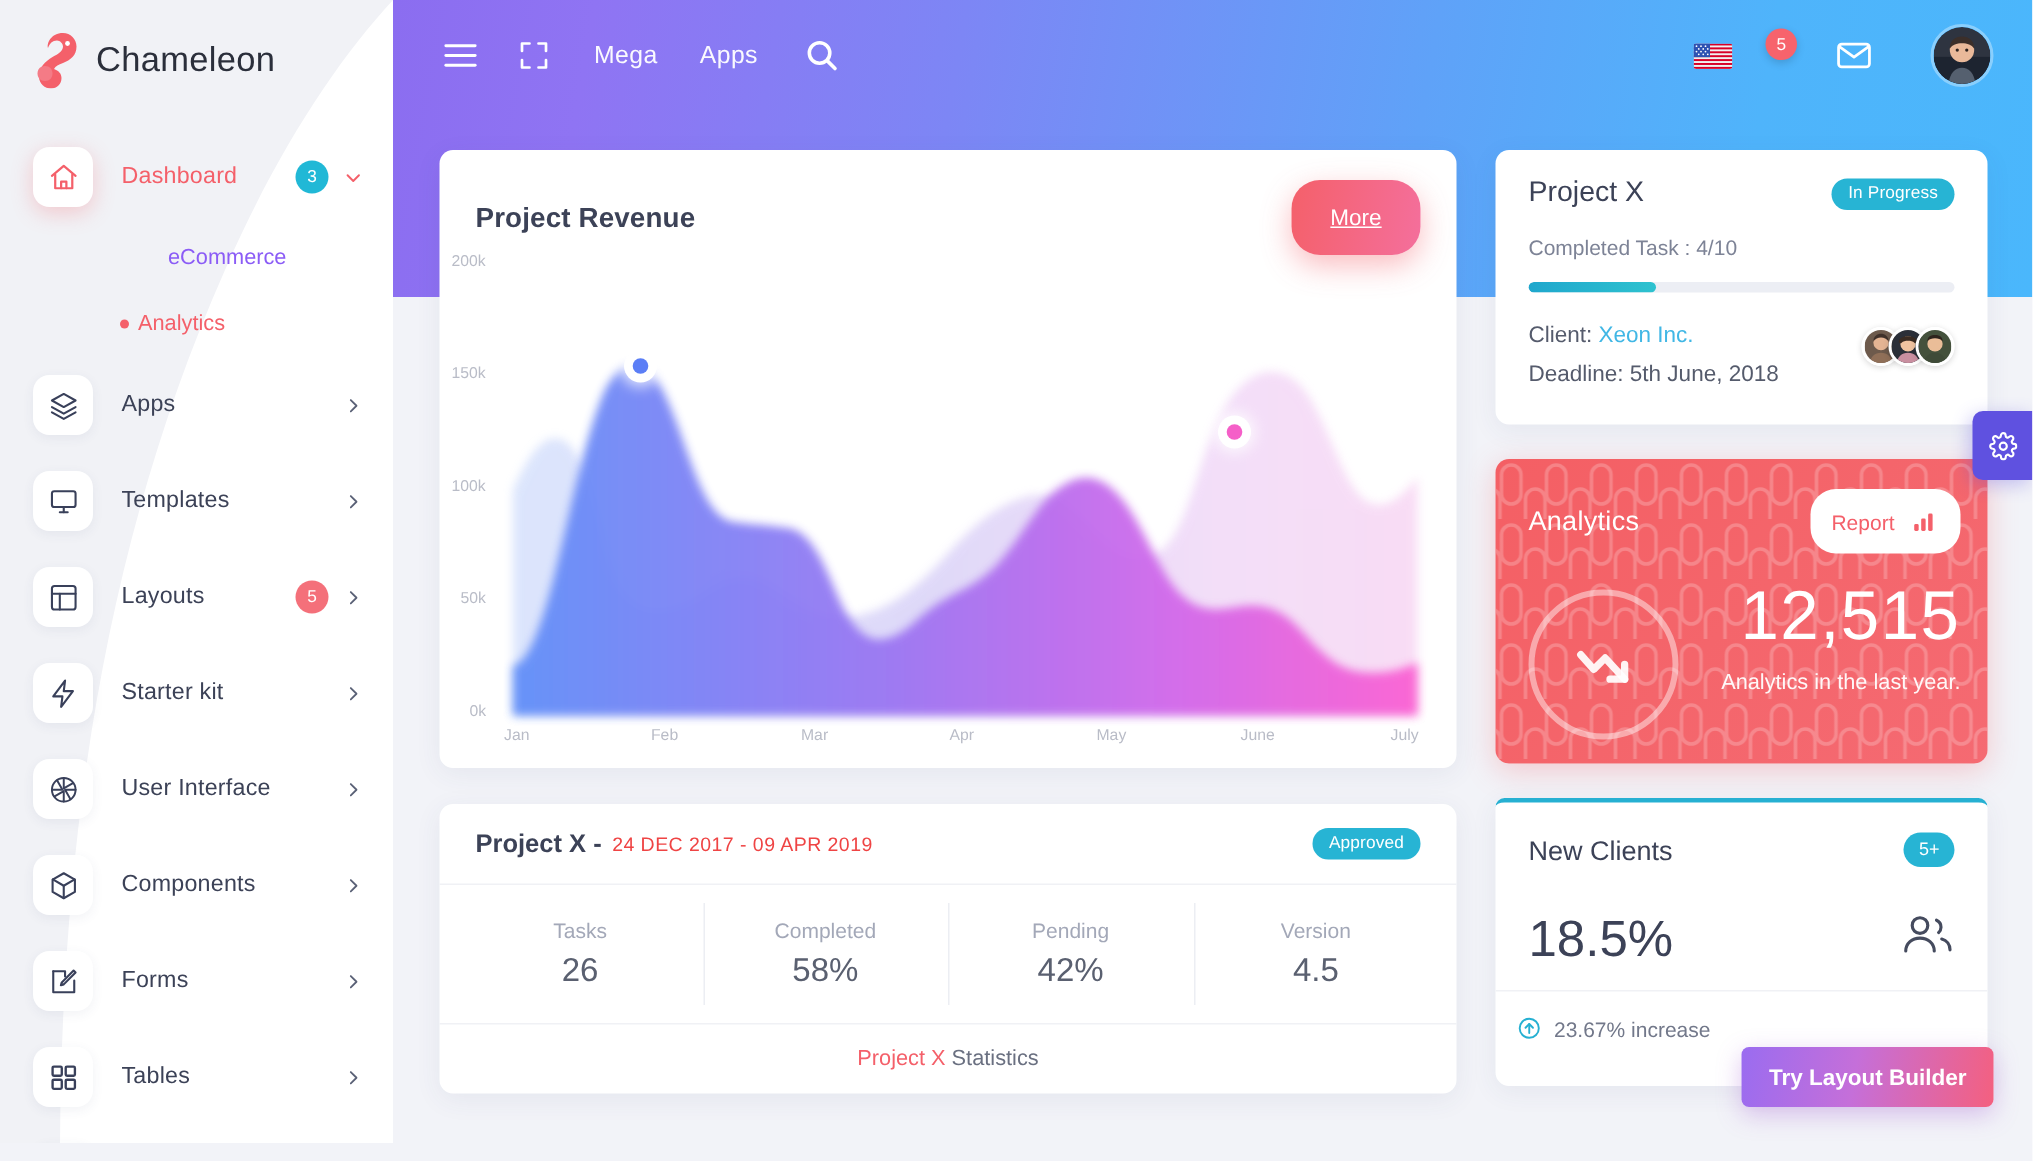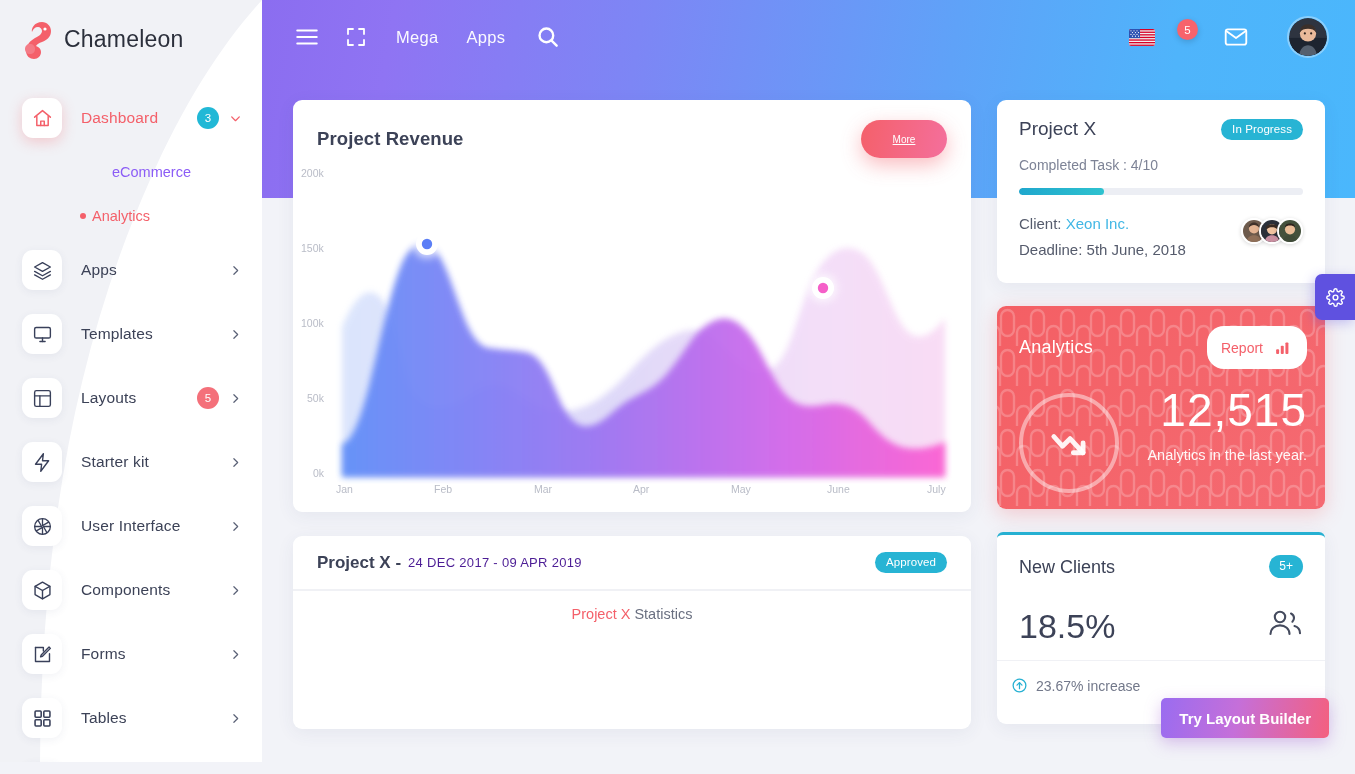--- a/index.html
+++ b/index.html
@@ -174,42 +174,42 @@
   }
 
   
   #revenue-card { height: 412px; position: relative; overflow: hidden; }
   .rev-head {
     display: flex; align-items: center; justify-content: space-between;
     padding: 20px 24px 0 24px;
   }
   .rev-title { font-size: 18.5px; color: #3c4257; letter-spacing: .1px; }
   .more-btn {
-    width: 86px; height: 38px; border: none;
+    width: 86px; height: 50px; border: none;
     border-radius: 19px;
     background: linear-gradient(100deg, #f4606a 0%, #f46f9c 100%);
-    color: #fff; font-size: 10px;
+    color: #fff; font-size: 15px;
     font-family: "Liberation Sans", sans-serif;
     cursor: pointer;
     box-shadow: 0 7px 20px rgba(244,96,106,.42);
     text-decoration: underline;
   }
   #rev-chart { position: absolute; left: 0; top: 56px; width: 678px; height: 356px; }
   .yt { font-size: 10.5px; fill: #b9bcc7; }
   .xt { font-size: 10.5px; fill: #b9bcc7; }
 
   
   #projx-card { margin-top: 24px; height: 193px; }
   .px-head {
     display: flex; align-items: center;
     height: 54px; padding: 0 24px;
     border-bottom: 1px solid #f0f1f5;
   }
   .px-title { font-size: 17px; color: #3c4257; font-weight: 600; }
-  .px-range { font-size: 13px; color: #4c1d95; margin-left: 7px; letter-spacing: .3px; }
+  .px-range { font-size: 13px; color: #ef4444; margin-left: 7px; letter-spacing: .3px; }
   .px-spacer { flex: 1 1 auto; }
   .badge-pill {
     background: #27b4d4; color: #fff;
     border-radius: 11px;
     font-size: 11.5px;
     padding: 4px 11px 5px;
     letter-spacing: .1px;
   }
   .px-stats { display: flex; height: 92px; padding: 0 12px; }
   .px-stat {
@@ -721,20 +721,38 @@
           <text class="xt" x="634" y="337">July</text>
         </svg>
       </section>
 
       <section class="card" id="projx-card">
         <div class="px-head">
           <span class="px-title">Project X -</span>
           <span class="px-range">24 DEC 2017 - 09 APR 2019</span>
           <span class="px-spacer"></span>
           <span class="badge-pill">Approved</span>
+        </div>
+        <div class="px-stats">
+          <div class="px-stat">
+            <span class="px-stat-label">Tasks</span>
+            <span class="px-stat-value">26</span>
+          </div>
+          <div class="px-stat">
+            <span class="px-stat-label">Completed</span>
+            <span class="px-stat-value">58%</span>
+          </div>
+          <div class="px-stat">
+            <span class="px-stat-label">Pending</span>
+            <span class="px-stat-value">42%</span>
+          </div>
+          <div class="px-stat">
+            <span class="px-stat-label">Version</span>
+            <span class="px-stat-value">4.5</span>
+          </div>
         </div>
         <div class="px-foot">
           <span class="hl">Project X</span>
           <span>Statistics</span>
         </div>
       </section>
     </div>
 
     <div class="col-right">
 

